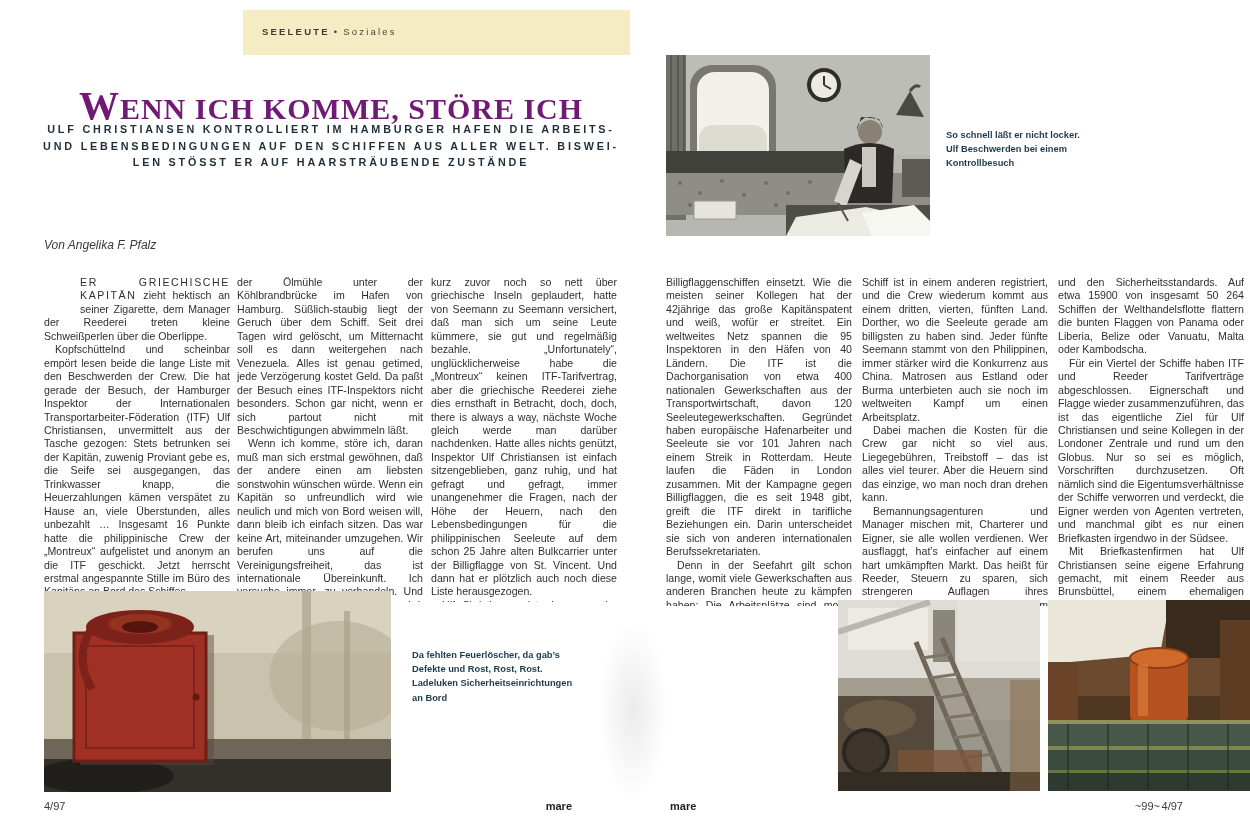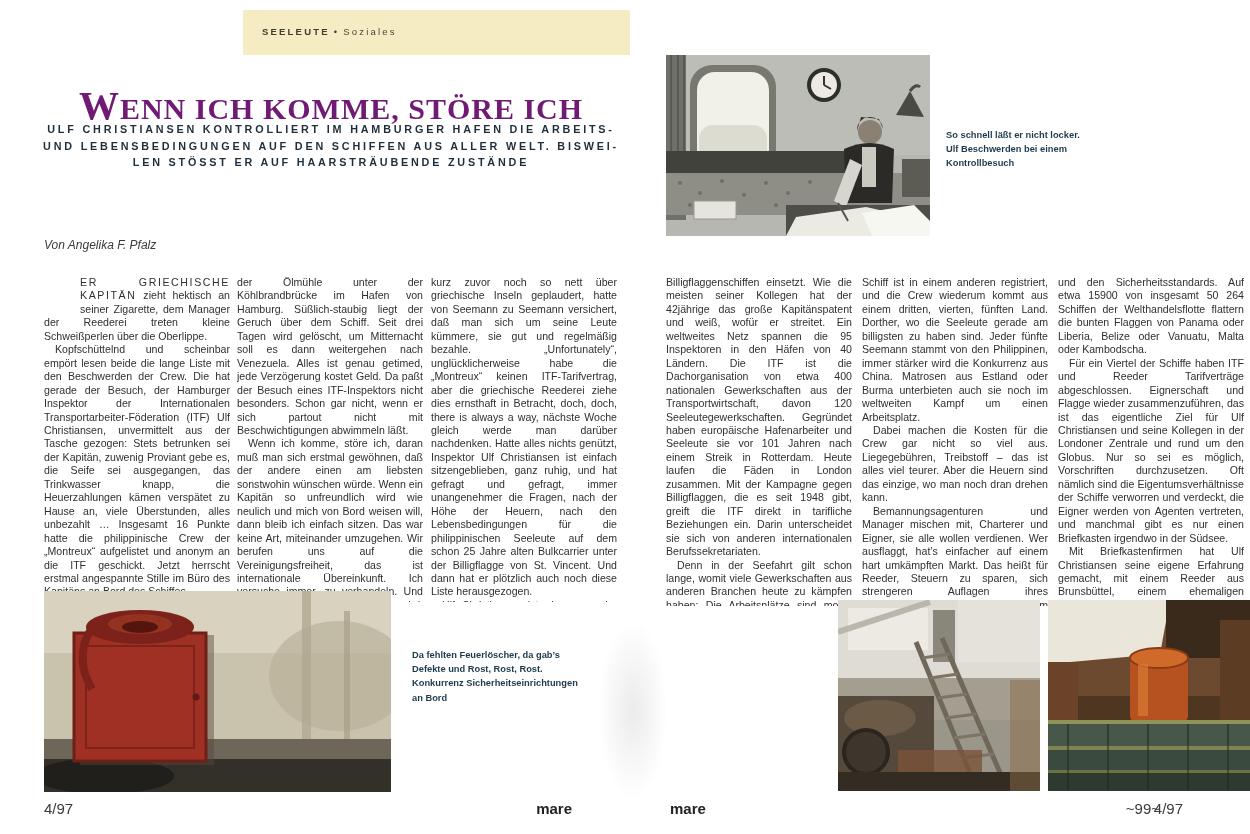--- a/index.html
+++ b/index.html
@@ -42,21 +42,21 @@
 
   
   .photo{position:absolute;overflow:hidden;background:#999;}
   .photo svg{display:block;width:100%;height:100%;}
   #photo-extinguisher{left:44px;top:591px;width:347px;height:201px;}
   #photo-cabin{left:666px;top:55px;width:264px;height:181px;}
   #photo-deck{left:838px;top:600px;width:202px;height:191px;}
   #photo-stairs{left:1048px;top:600px;width:202px;height:191px;}
 
   
-  .foot{position:absolute;top:800px;font-size:15px;color:#3a3a3a;}
+  .foot{position:absolute;top:800px;font-size:11px;color:#3a3a3a;}
   .foot.brand{font-weight:bold;color:#222;}
   #lf-issue{left:44px;}
   #lf-page{left:44px;width:500px;text-align:center;margin-top:32px;}
   #lf-brand{left:44px;width:528px;text-align:right;}
   #rf-brand{left:670px;}
   #rf-page{left:666px;width:494px;text-align:right;}
   #rf-issue{left:666px;width:517px;text-align:right;}
 
   .gutter-shadow{position:absolute;left:598px;top:620px;width:70px;height:180px;
                  background:radial-gradient(ellipse at center,rgba(90,90,90,.12),rgba(90,90,90,0) 70%);}
@@ -110,21 +110,21 @@
       <ellipse cx="96" cy="36" rx="54" ry="17" fill="#7d221a"></ellipse>
       <ellipse cx="96" cy="33" rx="32" ry="10" fill="#93321f"></ellipse>
       <ellipse cx="96" cy="36" rx="18" ry="6" fill="#55150f"></ellipse>
       <path d="M46 40 q-16 28 2 58" stroke="#7d221a" stroke-width="8" fill="none"></path>
     </svg>
   </div>
 
   <div class="caption" id="caption-left">
     <div>Da fehlten Feuerlöscher, da gab’s</div>
     <div>Defekte und Rost, Rost, Rost.</div>
-    <div>Konkurrenz Sicherheitseinrichtungen</div>
+    <div>Ladeluken Sicherheitseinrichtungen</div>
     <div>an Bord</div>
   </div>
 
   <div class="foot" id="lf-issue">4/97</div>
   <div class="foot" id="lf-page">~98~</div>
   <div class="foot brand" id="lf-brand">mare</div>
 
   <div class="photo" id="photo-cabin">
     <svg viewBox="0 0 264 181" preserveAspectRatio="none">
       <rect width="264" height="181" fill="#b7b7b1"></rect>

